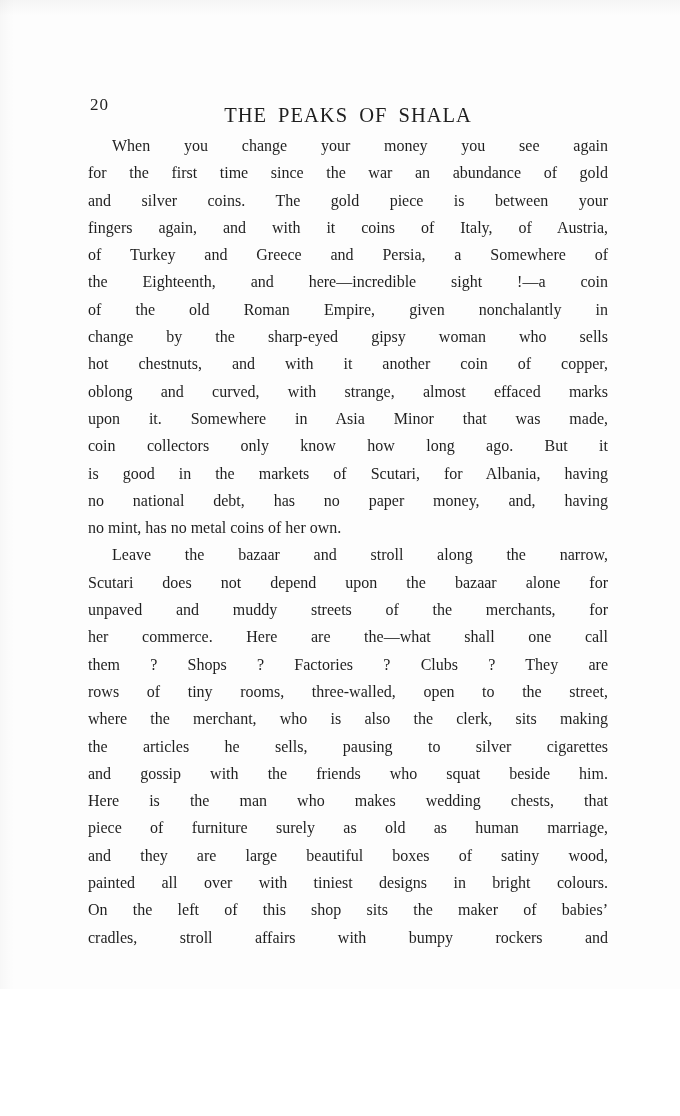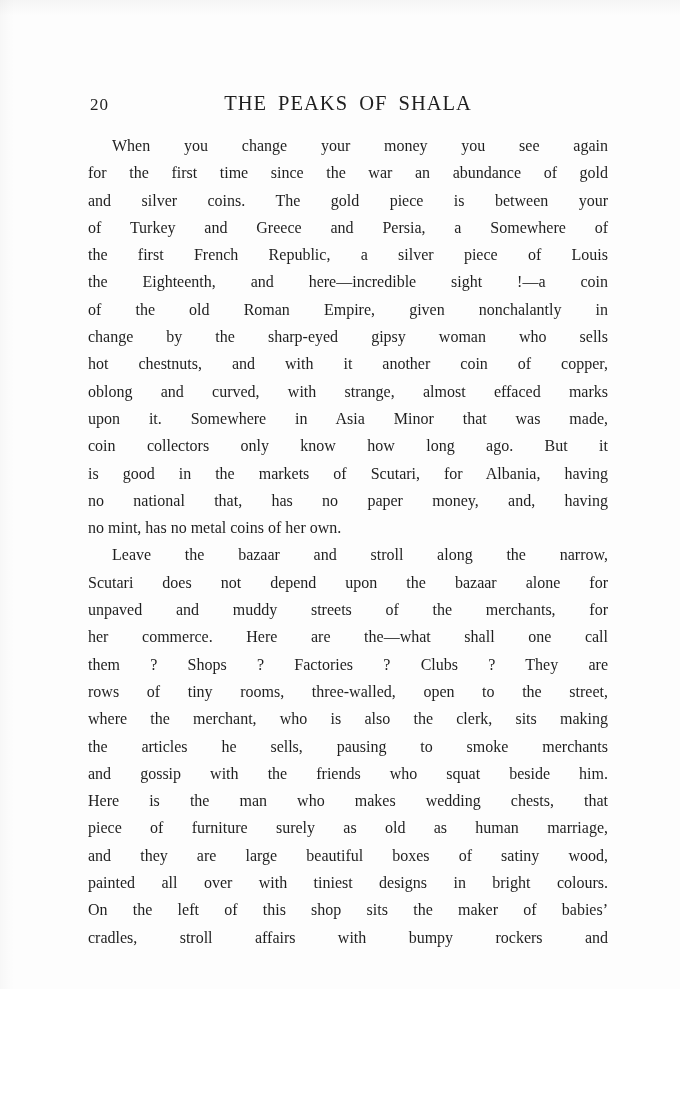--- a/index.html
+++ b/index.html
@@ -32,21 +32,21 @@
     height: 26px;
   }
   .pagenum {
     position: absolute;
     left: 2px;
     top: 3px;
     font-size: 17px;
     letter-spacing: 1px;
   }
   .running-title {
-    margin: 0;
+    margin: 12px;
     font-size: 20.5px;
     font-weight: normal;
     line-height: 22px;
     text-align: center;
     letter-spacing: 1px;
     word-spacing: 5px;
   }
   .body-text {
     position: absolute;
     left: 88px;
@@ -73,42 +73,42 @@
 <div class="page">
   <div class="header">
     <span class="pagenum">20</span>
     <h1 class="running-title">THE PEAKS OF SHALA</h1>
   </div>
   <div class="body-text" id="body-text">
       <div>
         <div class="line indent">When you change your money you see again</div>
         <div class="line">for the first time since the war an abundance of gold</div>
         <div class="line">and silver coins.  The gold piece is between your</div>
+        <div class="line">fingers again, and with it coins of Italy, of Austria,</div>
         <div class="line">of Turkey and Greece and Persia, a Somewhere of</div>
-        <div class="line">the first French Republic, a silver piece of Louis</div>
         <div class="line">the Eighteenth, and here—incredible sight !—a coin</div>
         <div class="line">of the old Roman Empire, given nonchalantly in</div>
         <div class="line">change by the sharp-eyed gipsy woman who sells</div>
         <div class="line">hot chestnuts, and with it another coin of copper,</div>
         <div class="line">oblong and curved, with strange, almost effaced marks</div>
         <div class="line">upon it.  Somewhere in Asia Minor that was made,</div>
         <div class="line">coin collectors only know how long ago.  But it</div>
         <div class="line">is good in the markets of Scutari, for Albania, having</div>
-        <div class="line">no national that, has no paper money, and, having</div>
+        <div class="line">no national debt, has no paper money, and, having</div>
         <div class="line flush-left">no mint, has no metal coins of her own.</div>
       </div>
       <div>
         <div class="line indent">Leave the bazaar and stroll along the narrow,</div>
         <div class="line">Scutari does not depend upon the bazaar alone for</div>
         <div class="line">unpaved and muddy streets of the merchants, for</div>
         <div class="line">her commerce.  Here are the—what shall one call</div>
         <div class="line">them ?  Shops ?  Factories ?  Clubs ?  They are</div>
         <div class="line">rows of tiny rooms, three-walled, open to the street,</div>
         <div class="line">where the merchant, who is also the clerk, sits making</div>
-        <div class="line">the articles he sells, pausing to smoke merchants</div>
+        <div class="line">the articles he sells, pausing to silver cigarettes</div>
         <div class="line">and gossip with the friends who squat beside him.</div>
         <div class="line">Here is the man who makes wedding chests, that</div>
         <div class="line">piece of furniture surely as old as human marriage,</div>
         <div class="line">and they are large beautiful boxes of satiny wood,</div>
         <div class="line">painted all over with tiniest designs in bright colours.</div>
         <div class="line">On the left of this shop sits the maker of babies’</div>
         <div class="line">cradles, stroll affairs with bumpy rockers and</div>
       </div>
     </div>
 </div>

